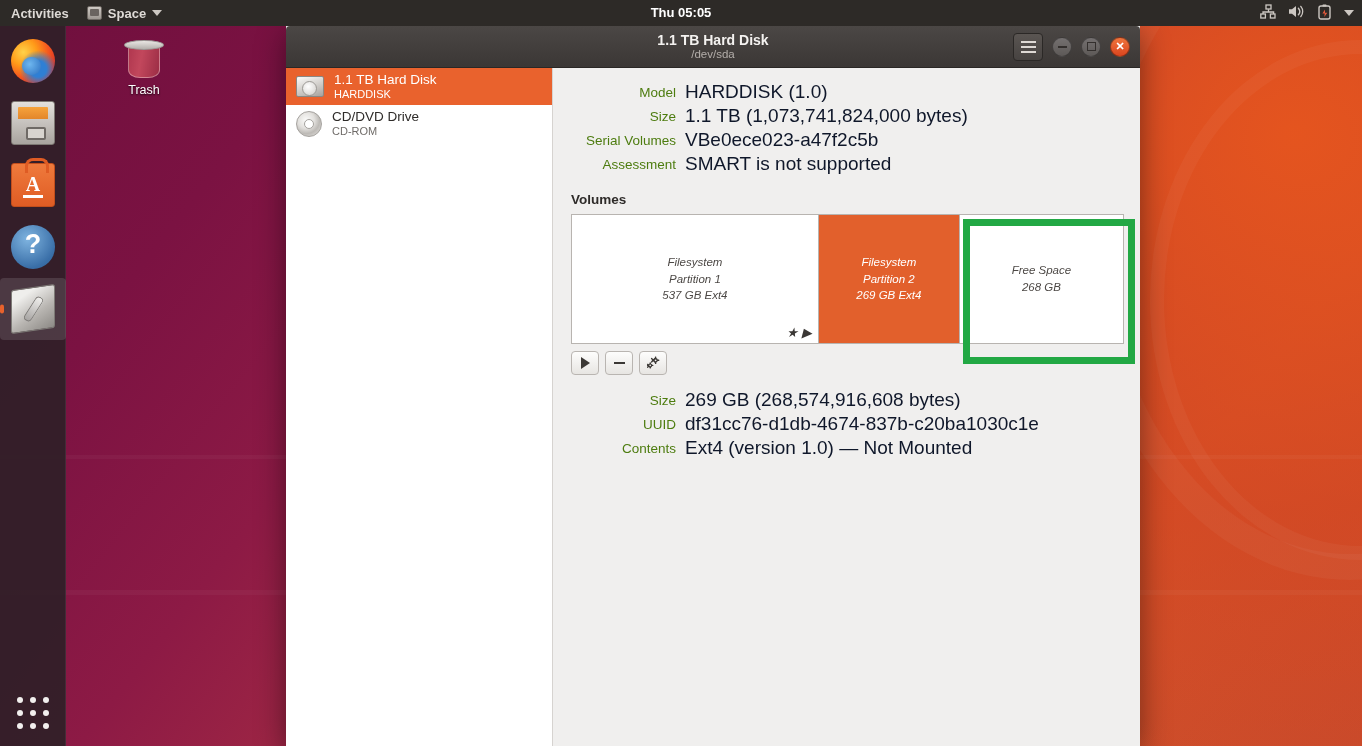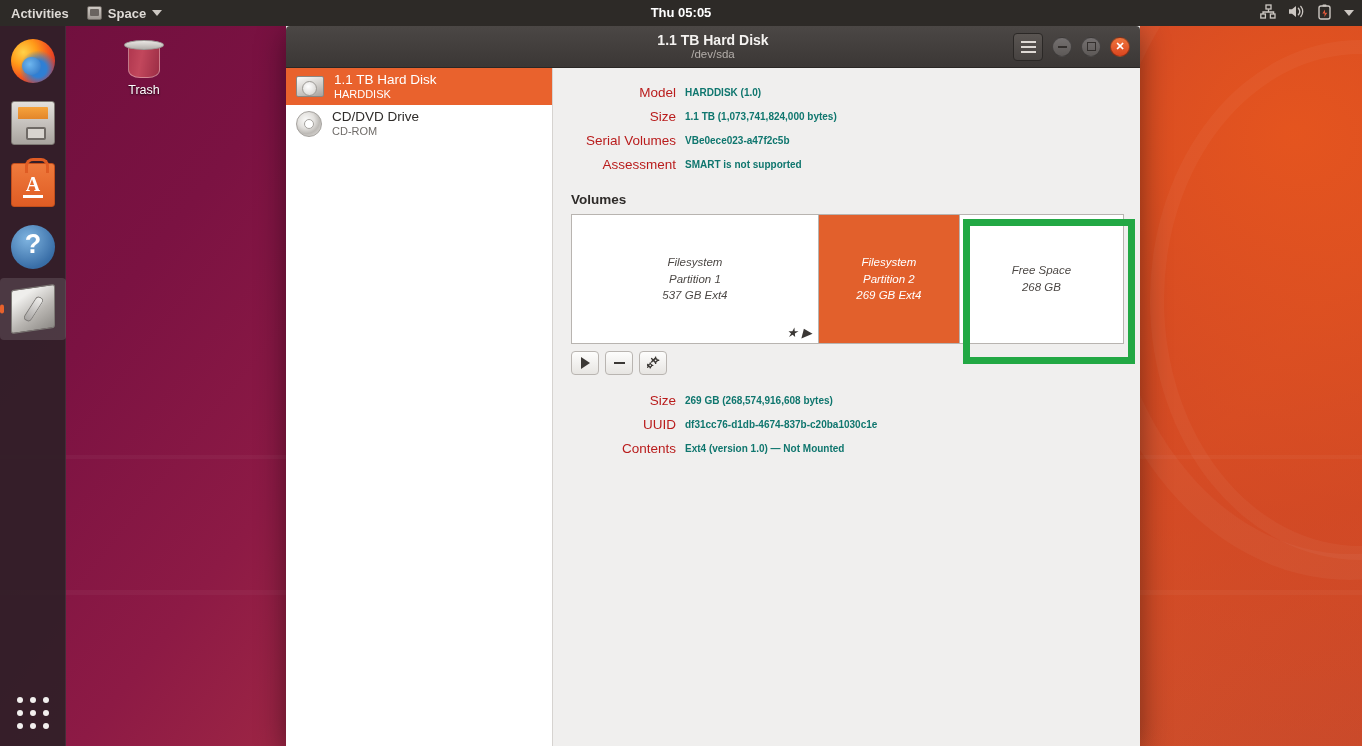--- a/index.html
+++ b/index.html
@@ -296,27 +296,27 @@
   
   #content {
     flex: 1; background: #f0efee;
     padding: 12px 14px 0 0;
     overflow: hidden;
     position: relative;
   }
   .kv-table { width: 100%; border-collapse: collapse; }
   .kv-table tr { height: 24px; }
   .kv-key {
-    text-align: right; color: #b91c1c; font-size: 13.5px;
+    text-align: right; color: #4d7c0f; font-size: 13.5px;
     padding-right: 9px; white-space: nowrap; vertical-align: middle;
     width: 132px;
   }
   .kv-val {
-    text-align: left; color: #0f766e; font-size: 10px;
-    font-weight: bold; vertical-align: middle; white-space: nowrap;
+    text-align: left; color: #0f172a; font-size: 19px;
+    font-weight: normal; vertical-align: middle; white-space: nowrap;
   }
 
   .section-title {
     margin: 16px 0 7px 18px;
     font-size: 13.5px; font-weight: bold; color: #2e2b29;
   }
 
   
   #volumes-wrap {
     margin: 0 0 0 18px;

